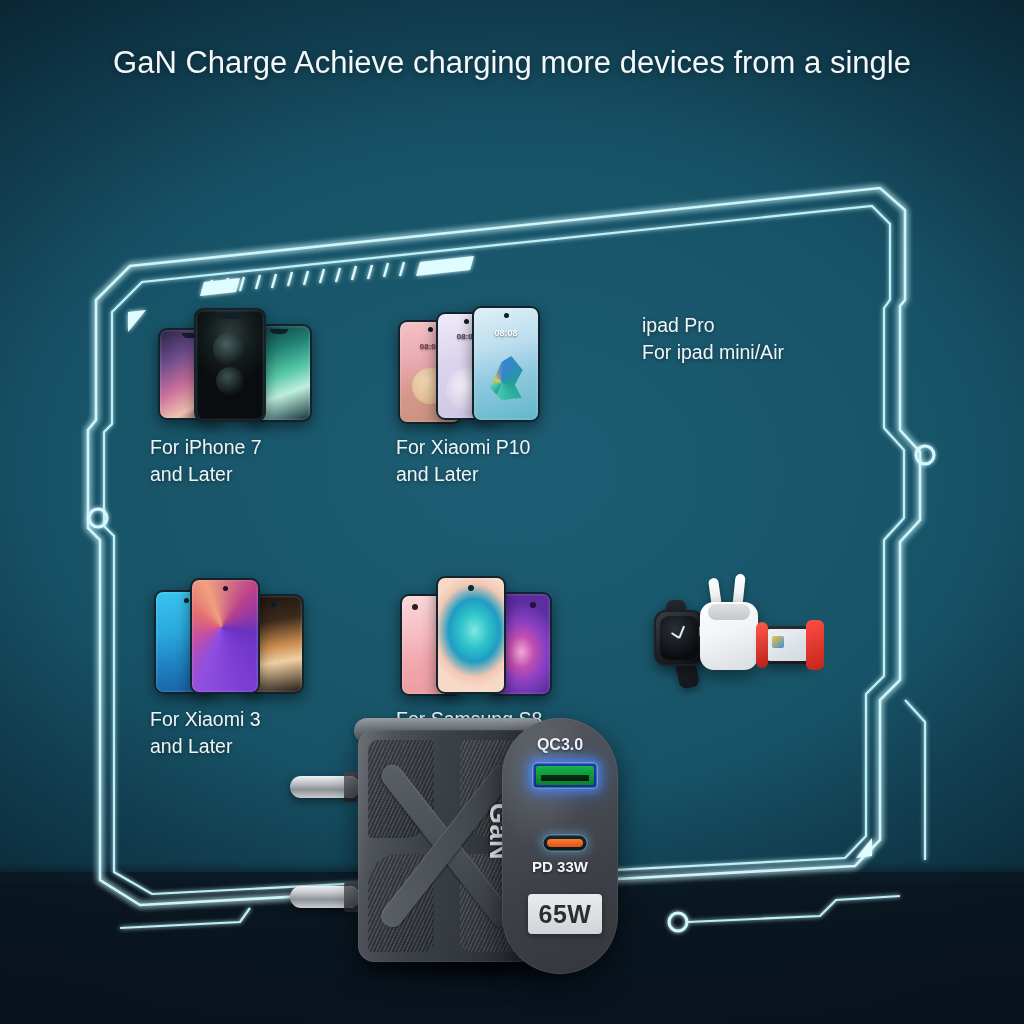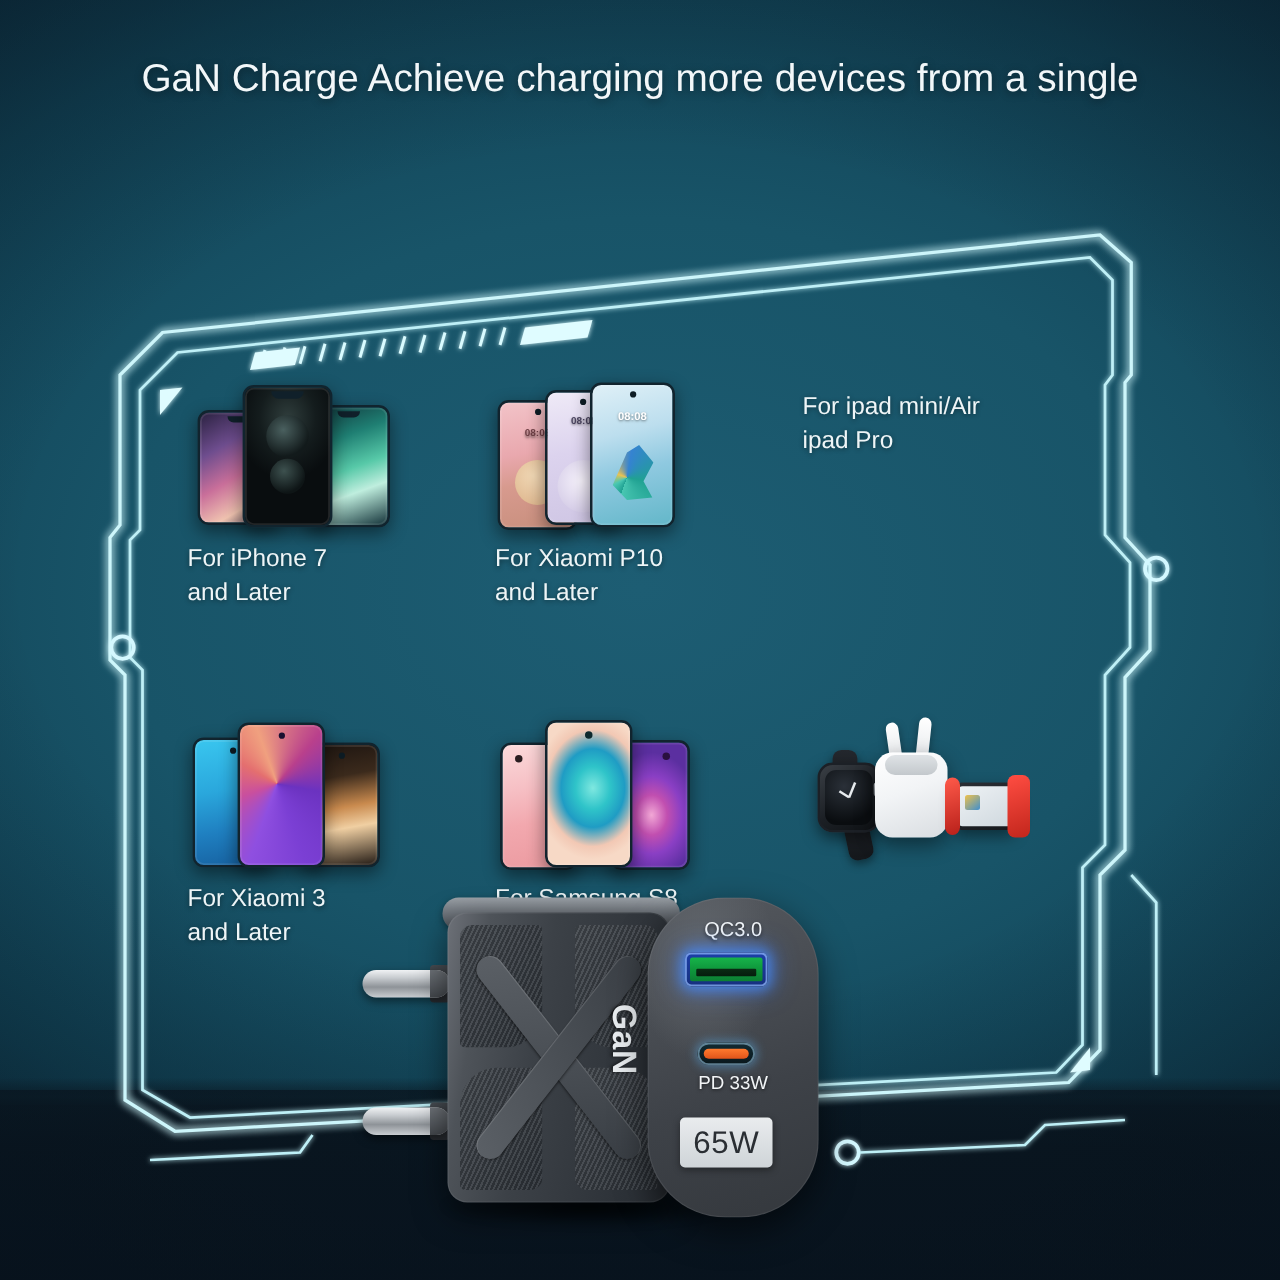--- a/index.html
+++ b/index.html
@@ -106,25 +106,26 @@
       box-shadow:0 1px 2px rgba(0,0,0,.45), inset 0 1px 0 rgba(255,255,255,.13);}
   #ganTxt{position:absolute;right:9px;top:86px;color:#e9edf0;font-size:27px;font-weight:bold;
       letter-spacing:.5px;transform:rotate(90deg);transform-origin:center;
       text-shadow:0 1px 3px rgba(0,0,0,.6);}
   
   #chCap{position:absolute;left:58px;top:12px;width:190px;height:26px;border-radius:13px;
       background:linear-gradient(180deg,#9aa0a6 0%,#767c83 40%,#4b5056 100%);
       box-shadow:0 2px 6px rgba(0,0,0,.4);}
   
   #chFace{
-    position:absolute;left:222px;top:12px;width:137px;height:256px;border-radius:62px;
+    position:absolute;left:206px;top:12px;width:116px;height:256px;border-radius:62px;
     background:
       radial-gradient(70% 55% at 32% 18%, #62676d 0%, rgba(98,103,109,0) 60%),
       linear-gradient(160deg,#55595f 0%,#4a4e54 30%,#3e4248 60%,#34383d 100%);
     box-shadow:0 10px 28px rgba(0,0,0,.55), inset 0 0 0 1px rgba(255,255,255,.07);
+    font-weight:bold;
   }
   .plabel{position:absolute;left:0;right:0;text-align:center;color:#f2f5f7;
       font-size:16px;text-shadow:0 1px 3px rgba(0,0,0,.6);}
   
   #usba{position:absolute;left:30px;top:44px;width:66px;height:27px;border-radius:5px;
       background:linear-gradient(180deg,#1d3fa8,#16307e);
       box-shadow:0 0 10px 3px rgba(70,140,255,.75), 0 0 20px 6px rgba(60,120,255,.35),
                  inset 0 0 0 1.5px rgba(150,190,255,.7);}
   #usbaIn{position:absolute;left:4px;top:4px;right:4px;bottom:4px;border-radius:2px;
       background:linear-gradient(180deg,#17b34a 0%,#0f9a3d 45%,#0c7f33 100%);}
@@ -300,22 +301,22 @@
           </div>
         </div>
         <div class="cap">
           <span>For Xiaomi P10</span>
           <span>and Later</span>
         </div>
       </div>
 
       <div class="gcell">
         <div class="cap">
+          <span>ipad Pro</span>
           <span>For ipad mini/Air</span>
-          <span>ipad Pro</span>
         </div>
       </div>
     </div>
 
     <div style="height:84px;"></div>
 
     <div class="grow">
 
       <div class="gcell">
         <div class="thumb">

